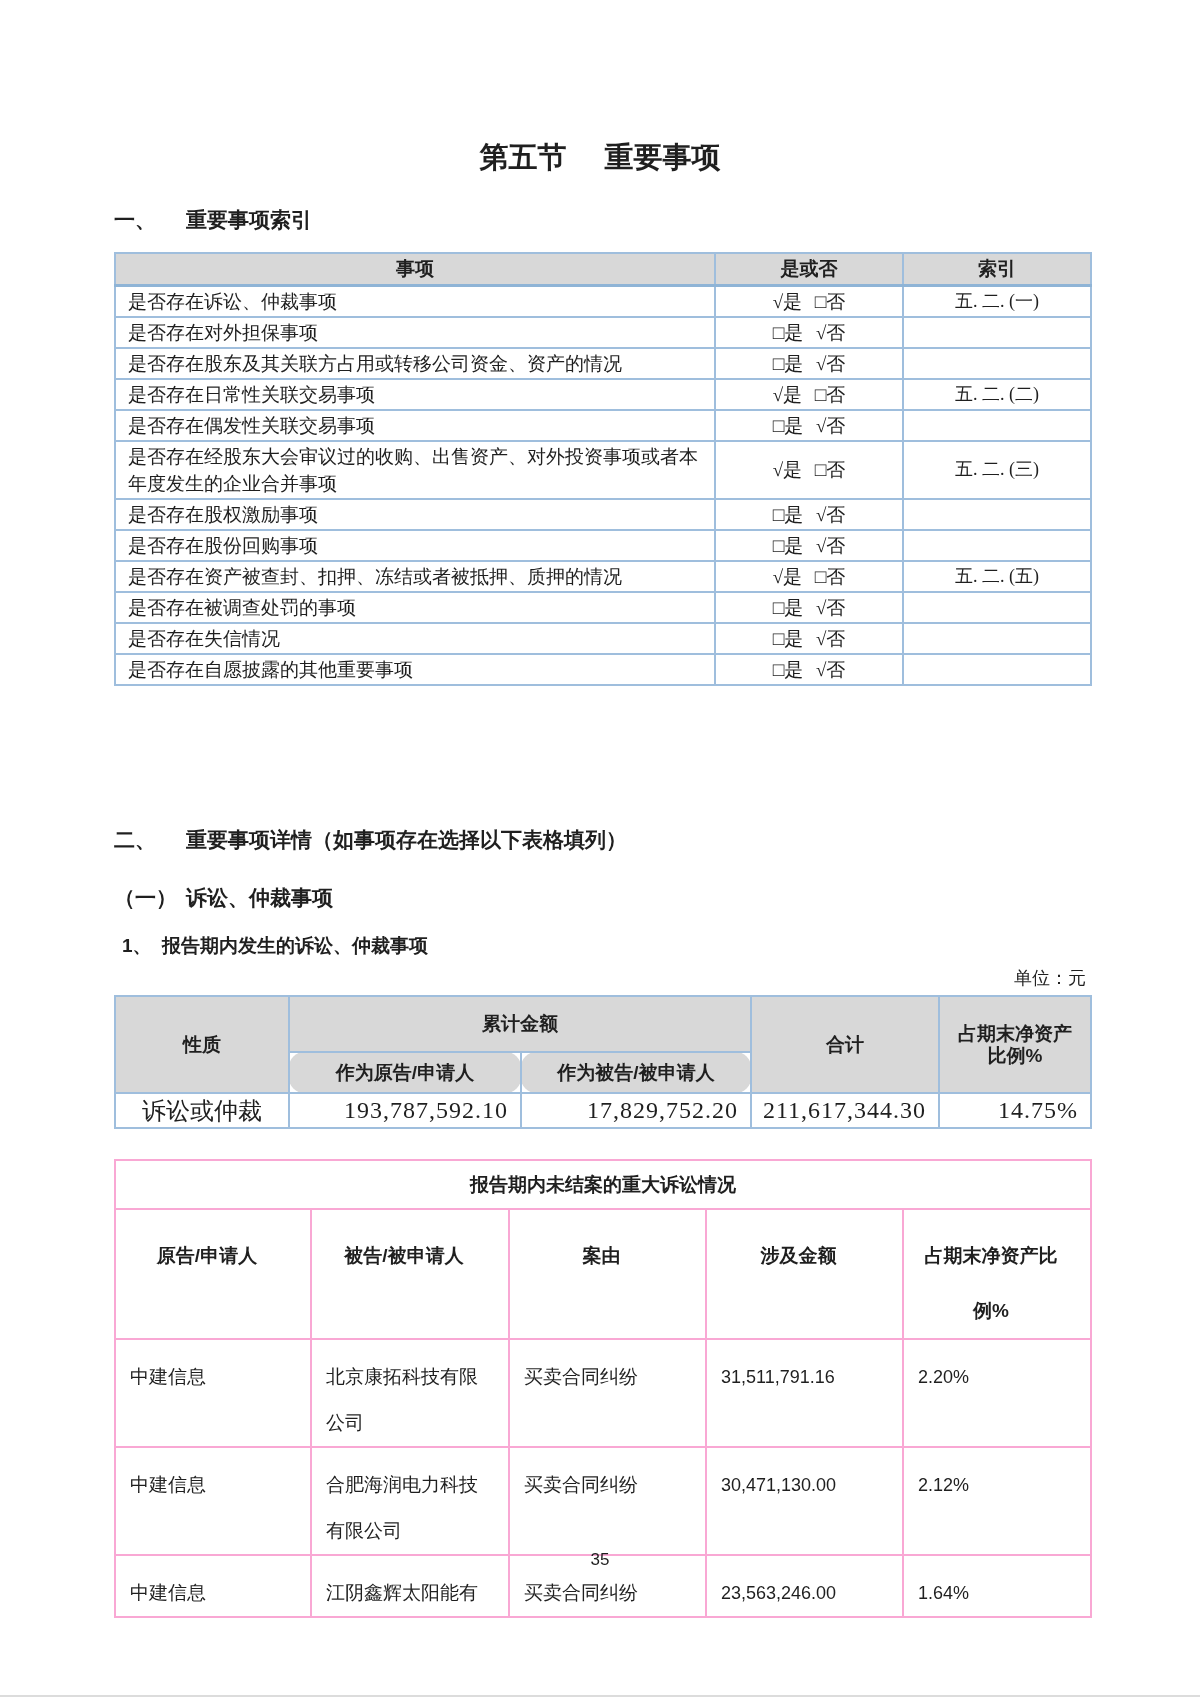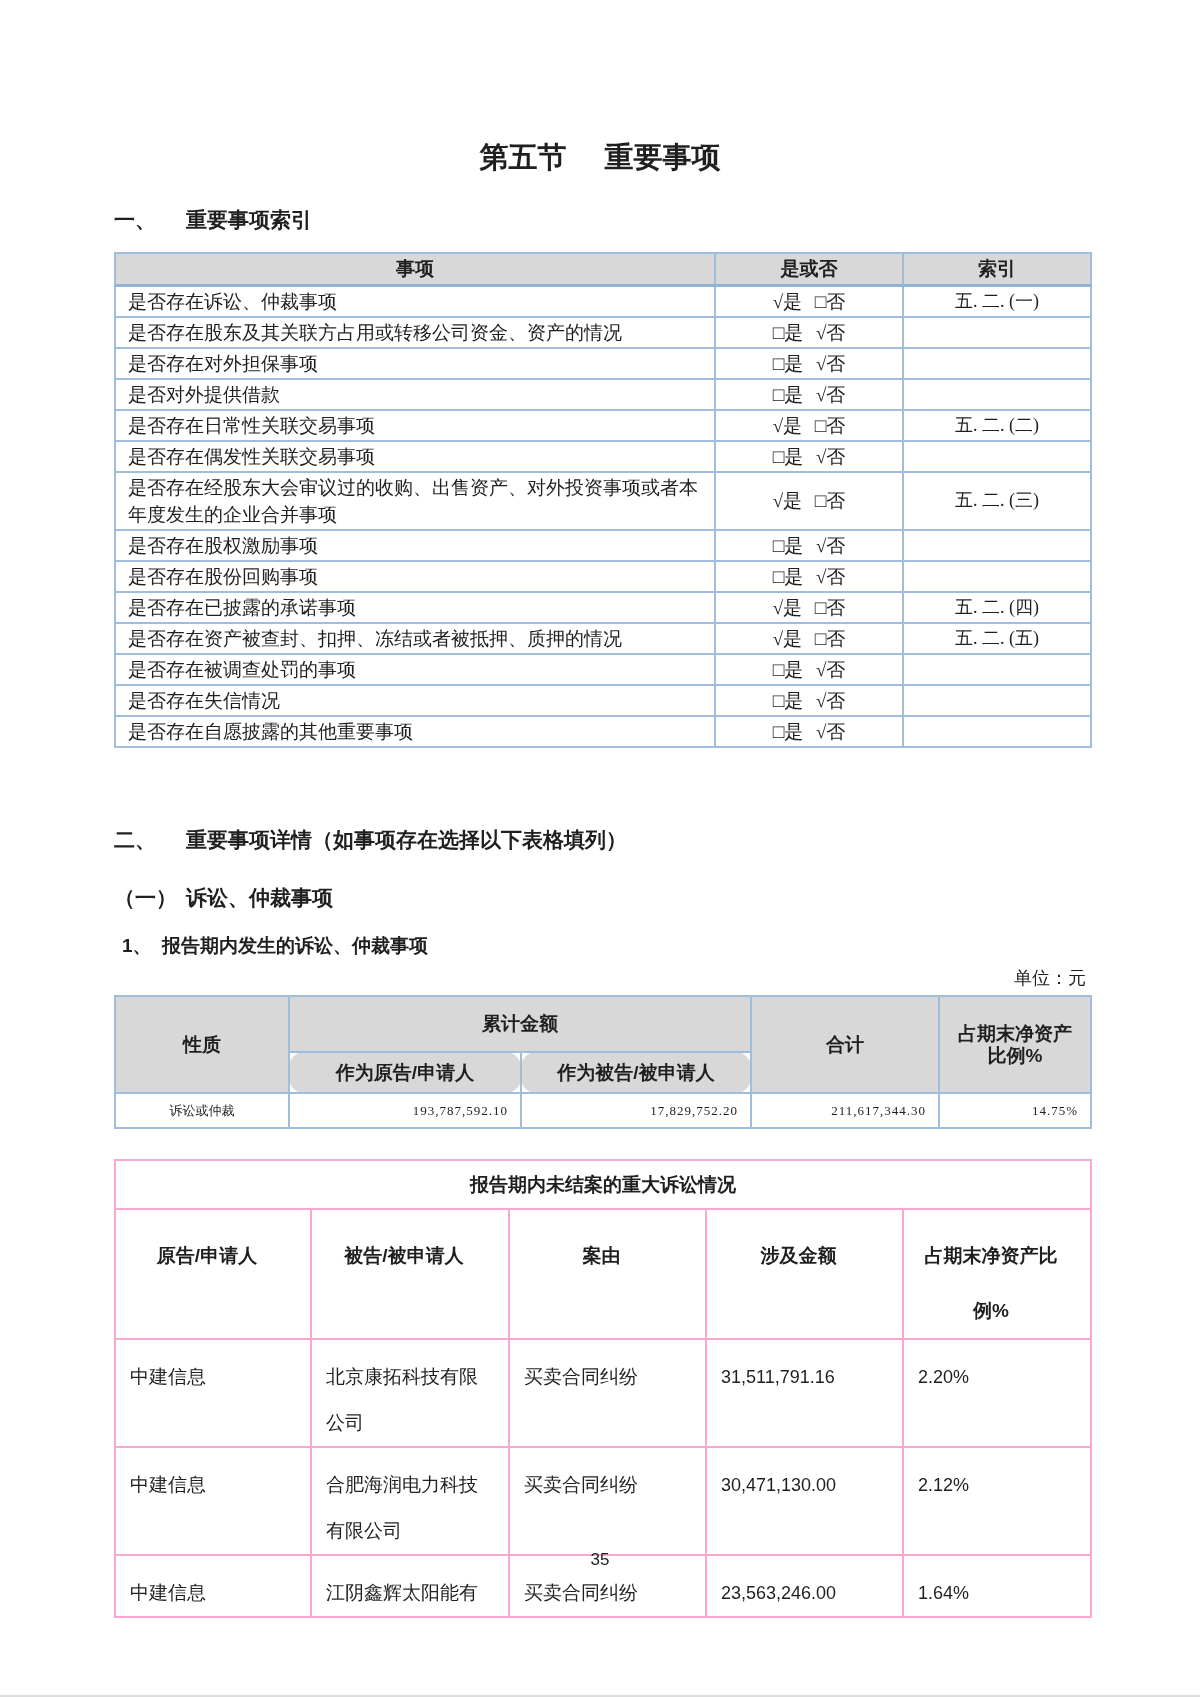--- a/index.html
+++ b/index.html
@@ -33,21 +33,21 @@
   .tbl-index td { height:30px; font-size:19px; line-height:27px; }
   .tbl-index td.item-cell { text-align:left; padding:1px 10px 1px 12px; }
   .tbl-index td.answer-cell { text-align:center; word-spacing:8px; }
   .tbl-index td.index-cell { text-align:center; font-size:18px; }
 
   .tbl-summary { top:995px; }
   .tbl-summary th { font-size:18px; }
   .tbl-summary tr.hr1 th { height:56px; }
   .tbl-summary tr.hr2 th { height:41px;border-radius:15px; }
   .tbl-summary th.ratio-h { padding:0 18px; line-height:22px; }
-  .tbl-summary td { height:35px; font-size:13px; }
+  .tbl-summary td { height:35px; font-size:24px; }
   .tbl-summary td.nature-cell { text-align:center; }
   .tbl-summary td.num-cell { text-align:right; padding-right:12px; letter-spacing:1px;padding-left:11px; }
 
   
   table.dtbl { position:absolute; left:114px; top:1159px; width:976px; border-collapse:collapse; table-layout:fixed; }
   table.dtbl th, table.dtbl td { border:2px solid #f9a8d4; background:#fff; overflow:hidden; }
   .dtbl .title-row td { height:49px; text-align:center; font-weight:bold; font-size:19px;
                         font-family:"Liberation Sans","DejaVu Sans",sans-serif; }
   .dtbl .head-row th { height:95px; vertical-align:top; padding:18px 30px 0 18px;
                        font-family:"Liberation Sans","DejaVu Sans",sans-serif;
@@ -85,35 +85,30 @@
         <th>索引</th>
       </tr>
     </thead>
     <tbody id="index-body">
         <tr>
           <td class="item-cell">是否存在诉讼、仲裁事项</td>
           <td class="answer-cell">√是 □否</td>
           <td class="index-cell">五. 二. (一)</td>
         </tr>
         <tr>
+          <td class="item-cell">是否存在对外担保事项</td>
+          <td class="answer-cell">□是 √否</td>
+          <td class="index-cell"></td>
+        </tr>
+        <tr>
           <td class="item-cell">是否存在股东及其关联方占用或转移公司资金、资产的情况</td>
           <td class="answer-cell">□是 √否</td>
           <td class="index-cell"></td>
         </tr>
         <tr>
-          <td class="item-cell">是否存在对外担保事项</td>
-          <td class="answer-cell">□是 √否</td>
-          <td class="index-cell"></td>
-        </tr>
-        <tr>
-          <td class="item-cell">是否对外提供借款</td>
-          <td class="answer-cell">□是 √否</td>
-          <td class="index-cell"></td>
-        </tr>
-        <tr>
           <td class="item-cell">是否存在日常性关联交易事项</td>
           <td class="answer-cell">√是 □否</td>
           <td class="index-cell">五. 二. (二)</td>
         </tr>
         <tr>
           <td class="item-cell">是否存在偶发性关联交易事项</td>
           <td class="answer-cell">□是 √否</td>
           <td class="index-cell"></td>
         </tr>
         <tr>
@@ -123,25 +118,20 @@
         </tr>
         <tr>
           <td class="item-cell">是否存在股权激励事项</td>
           <td class="answer-cell">□是 √否</td>
           <td class="index-cell"></td>
         </tr>
         <tr>
           <td class="item-cell">是否存在股份回购事项</td>
           <td class="answer-cell">□是 √否</td>
           <td class="index-cell"></td>
-        </tr>
-        <tr>
-          <td class="item-cell">是否存在已披露的承诺事项</td>
-          <td class="answer-cell">√是 □否</td>
-          <td class="index-cell">五. 二. (四)</td>
         </tr>
         <tr>
           <td class="item-cell">是否存在资产被查封、扣押、冻结或者被抵押、质押的情况</td>
           <td class="answer-cell">√是 □否</td>
           <td class="index-cell">五. 二. (五)</td>
         </tr>
         <tr>
           <td class="item-cell">是否存在被调查处罚的事项</td>
           <td class="answer-cell">□是 √否</td>
           <td class="index-cell"></td>

